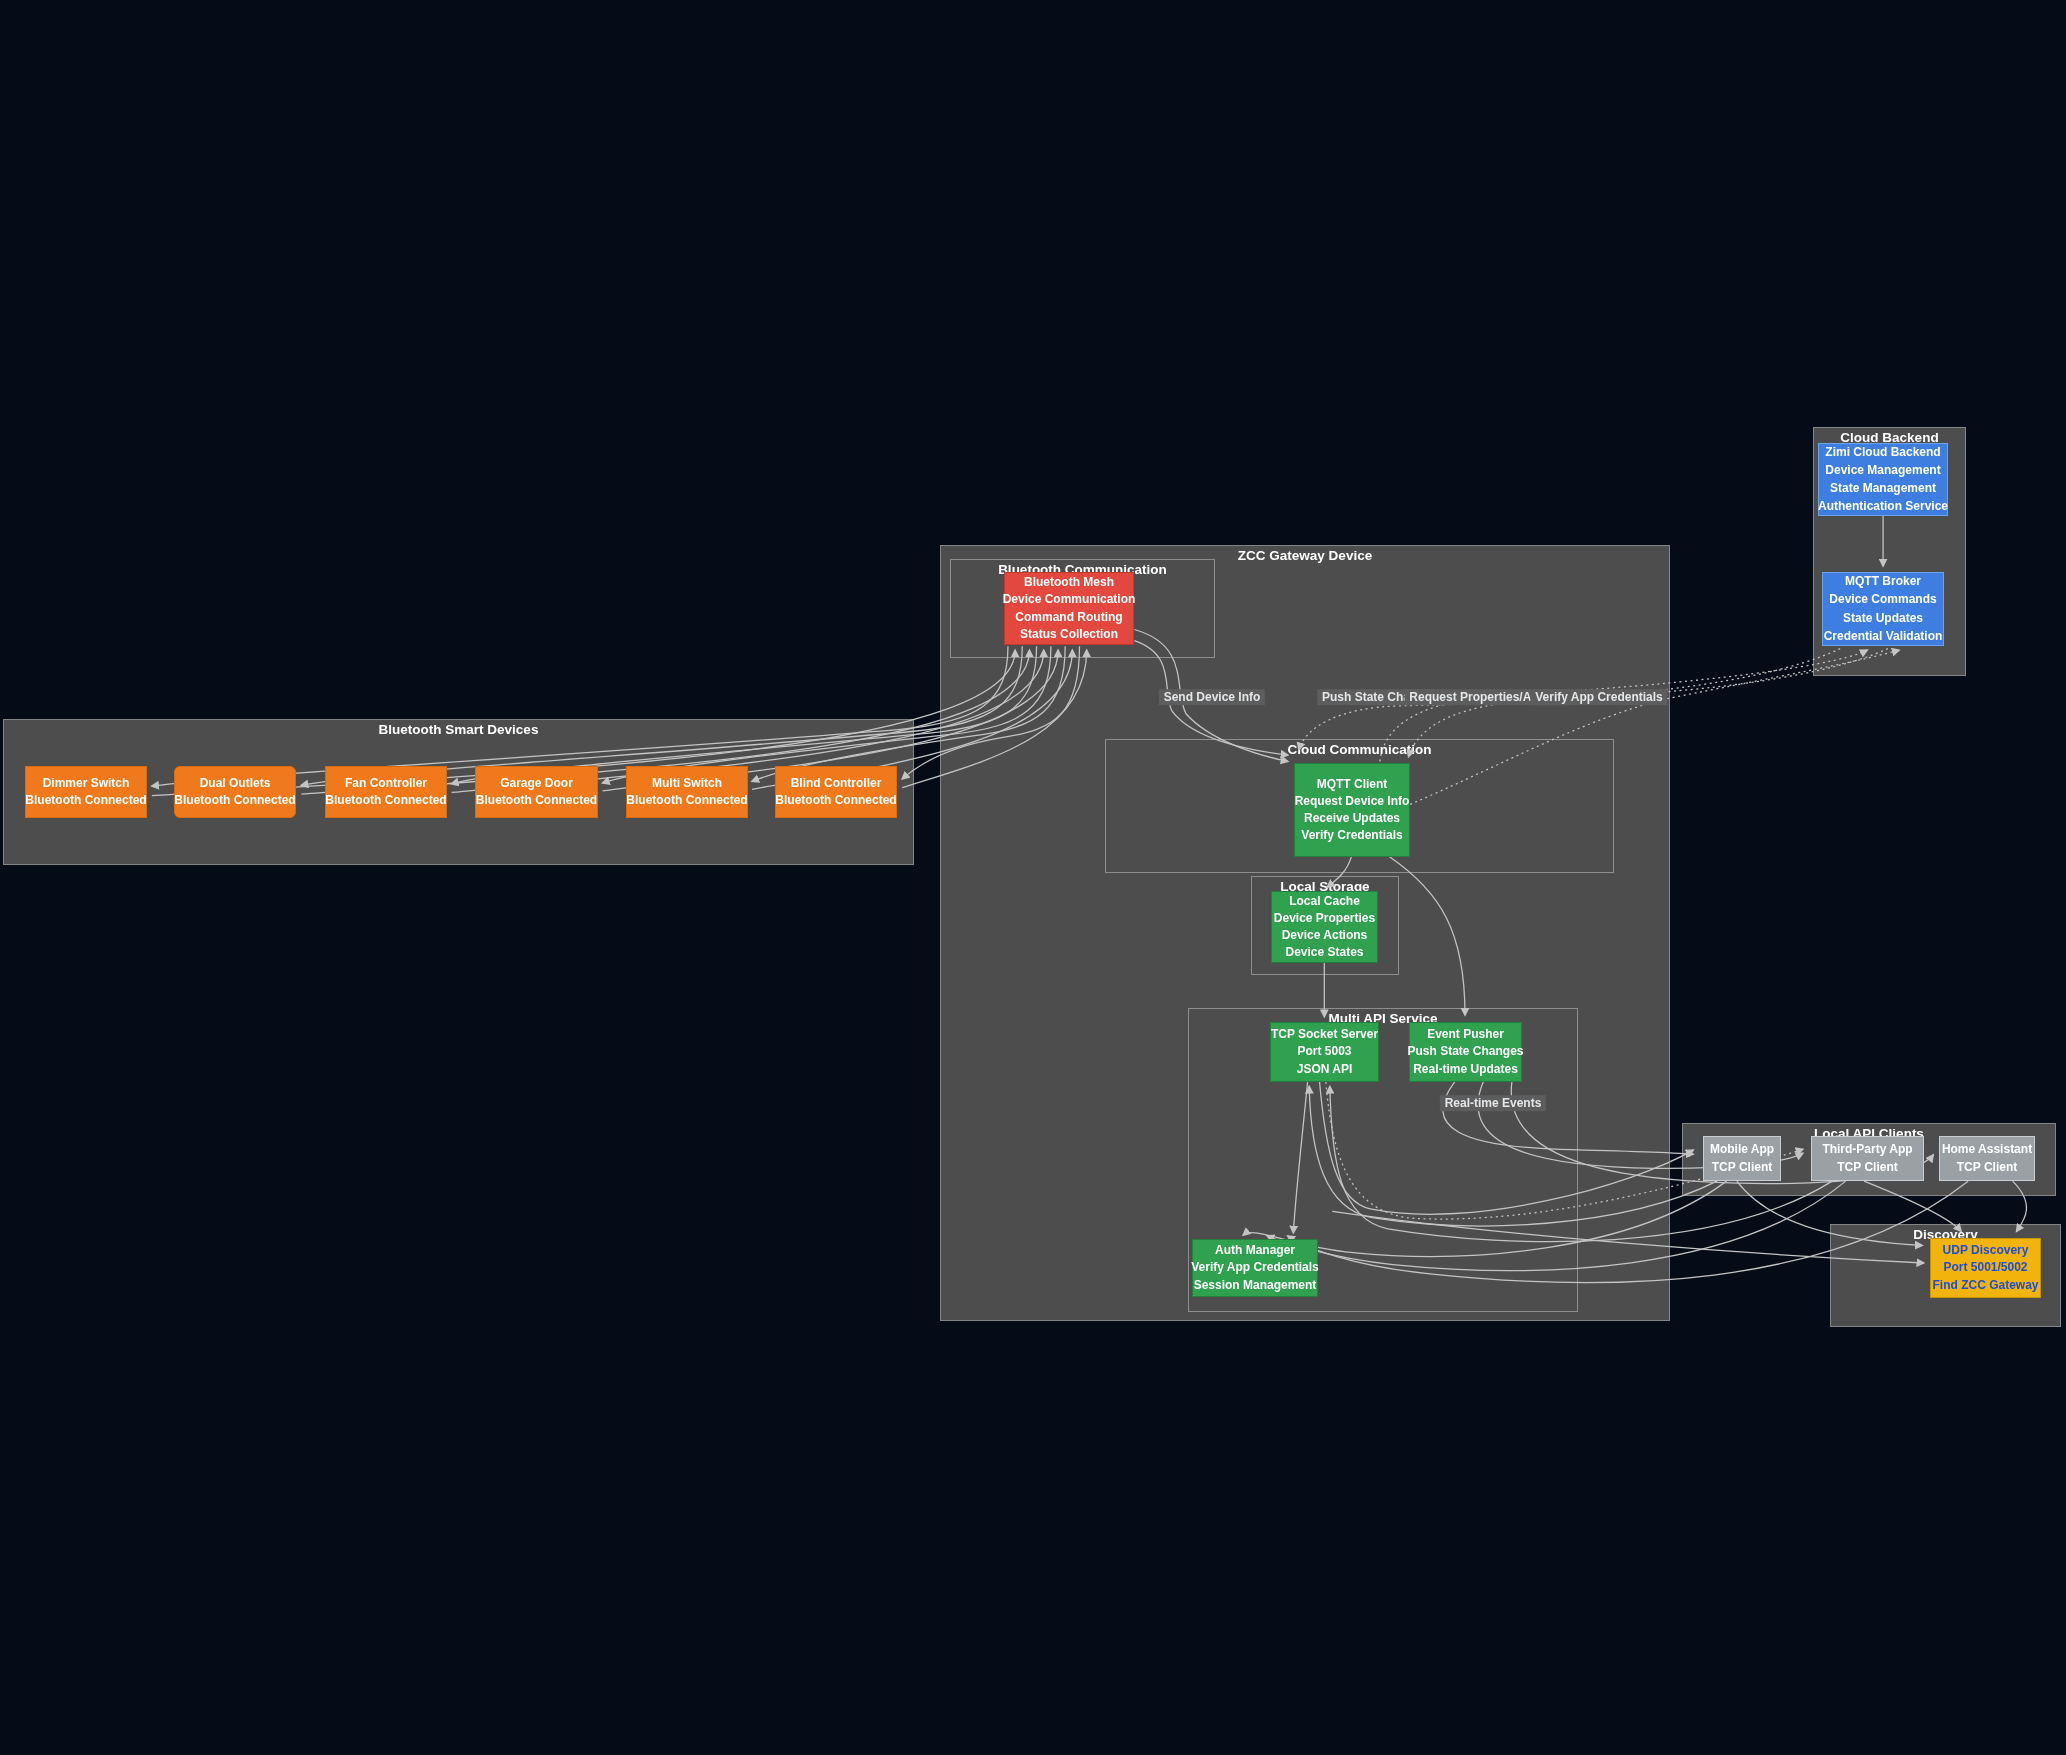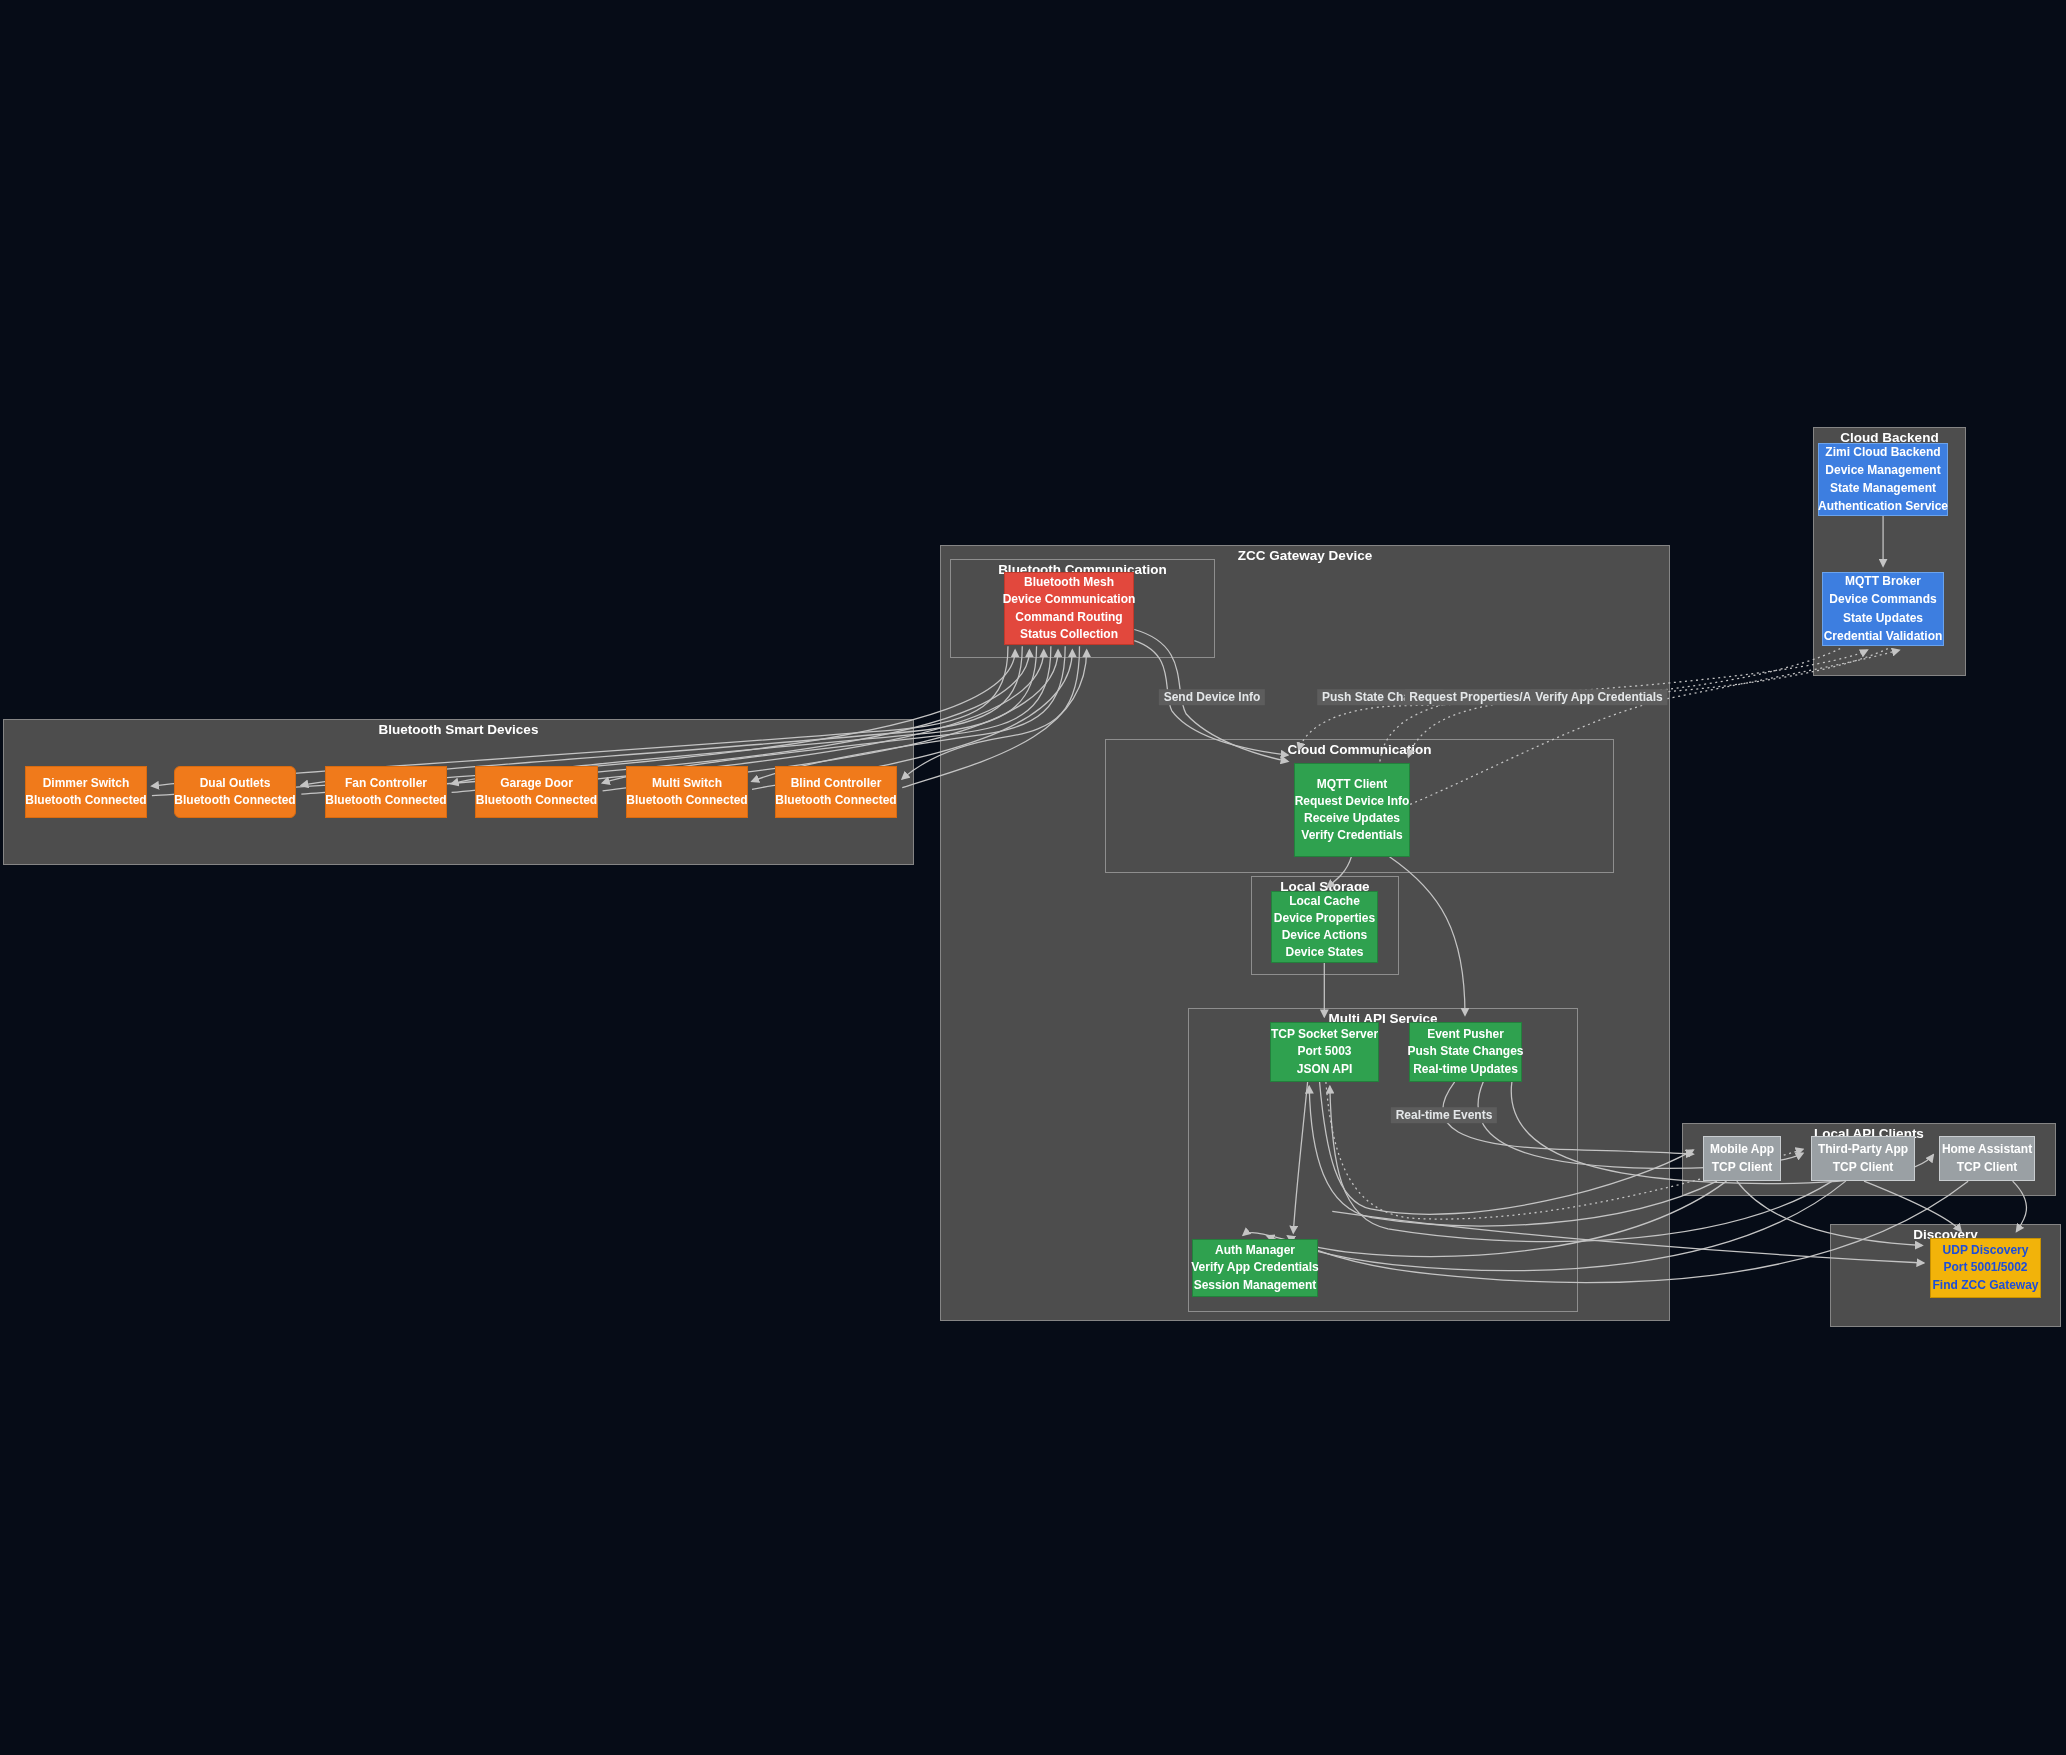--- a/index.html
+++ b/index.html
@@ -194,35 +194,35 @@
   </div>
   <div class="node orange" style="left:775px;top:766px;width:122px;height:52px;">
     <span>Blind Controller</span>
     <span>Bluetooth Connected</span>
   </div>
 
   <div class="node client" style="left:1703px;top:1136px;width:78px;height:45px;">
     <span>Mobile App</span>
     <span>TCP Client</span>
   </div>
-  <div class="node client" style="left:1811px;top:1136px;width:104px;height:45px;">
+  <div class="node client" style="left:1811px;top:1136px;width:113px;height:45px;">
     <span>Third-Party App</span>
     <span>TCP Client</span>
   </div>
   <div class="node client" style="left:1939px;top:1136px;width:96px;height:45px;">
     <span>Home Assistant</span>
     <span>TCP Client</span>
   </div>
 
   <div class="node gold" style="left:1930px;top:1238px;width:111px;height:60px;">
     <span>UDP Discovery</span>
     <span>Port 5001/5002</span>
     <span>Find ZCC Gateway</span>
   </div>
 
   <div class="chip" style="left:1212px;top:697px;">Send Device Info</div>
   <div class="chip" style="left:1380px;top:697px;">Push State Changes</div>
   <div class="chip" style="left:1488px;top:697px;">Request Properties/Actions</div>
   <div class="chip" style="left:1599px;top:697px;">Verify App Credentials</div>
-  <div class="chip" style="left:1444px;top:1103px;margin-top:12px;">Real-time Events</div>
+  <div class="chip" style="left:1493px;top:1103px;">Real-time Events</div>
 
 </div>
 
 
 </body></html>

